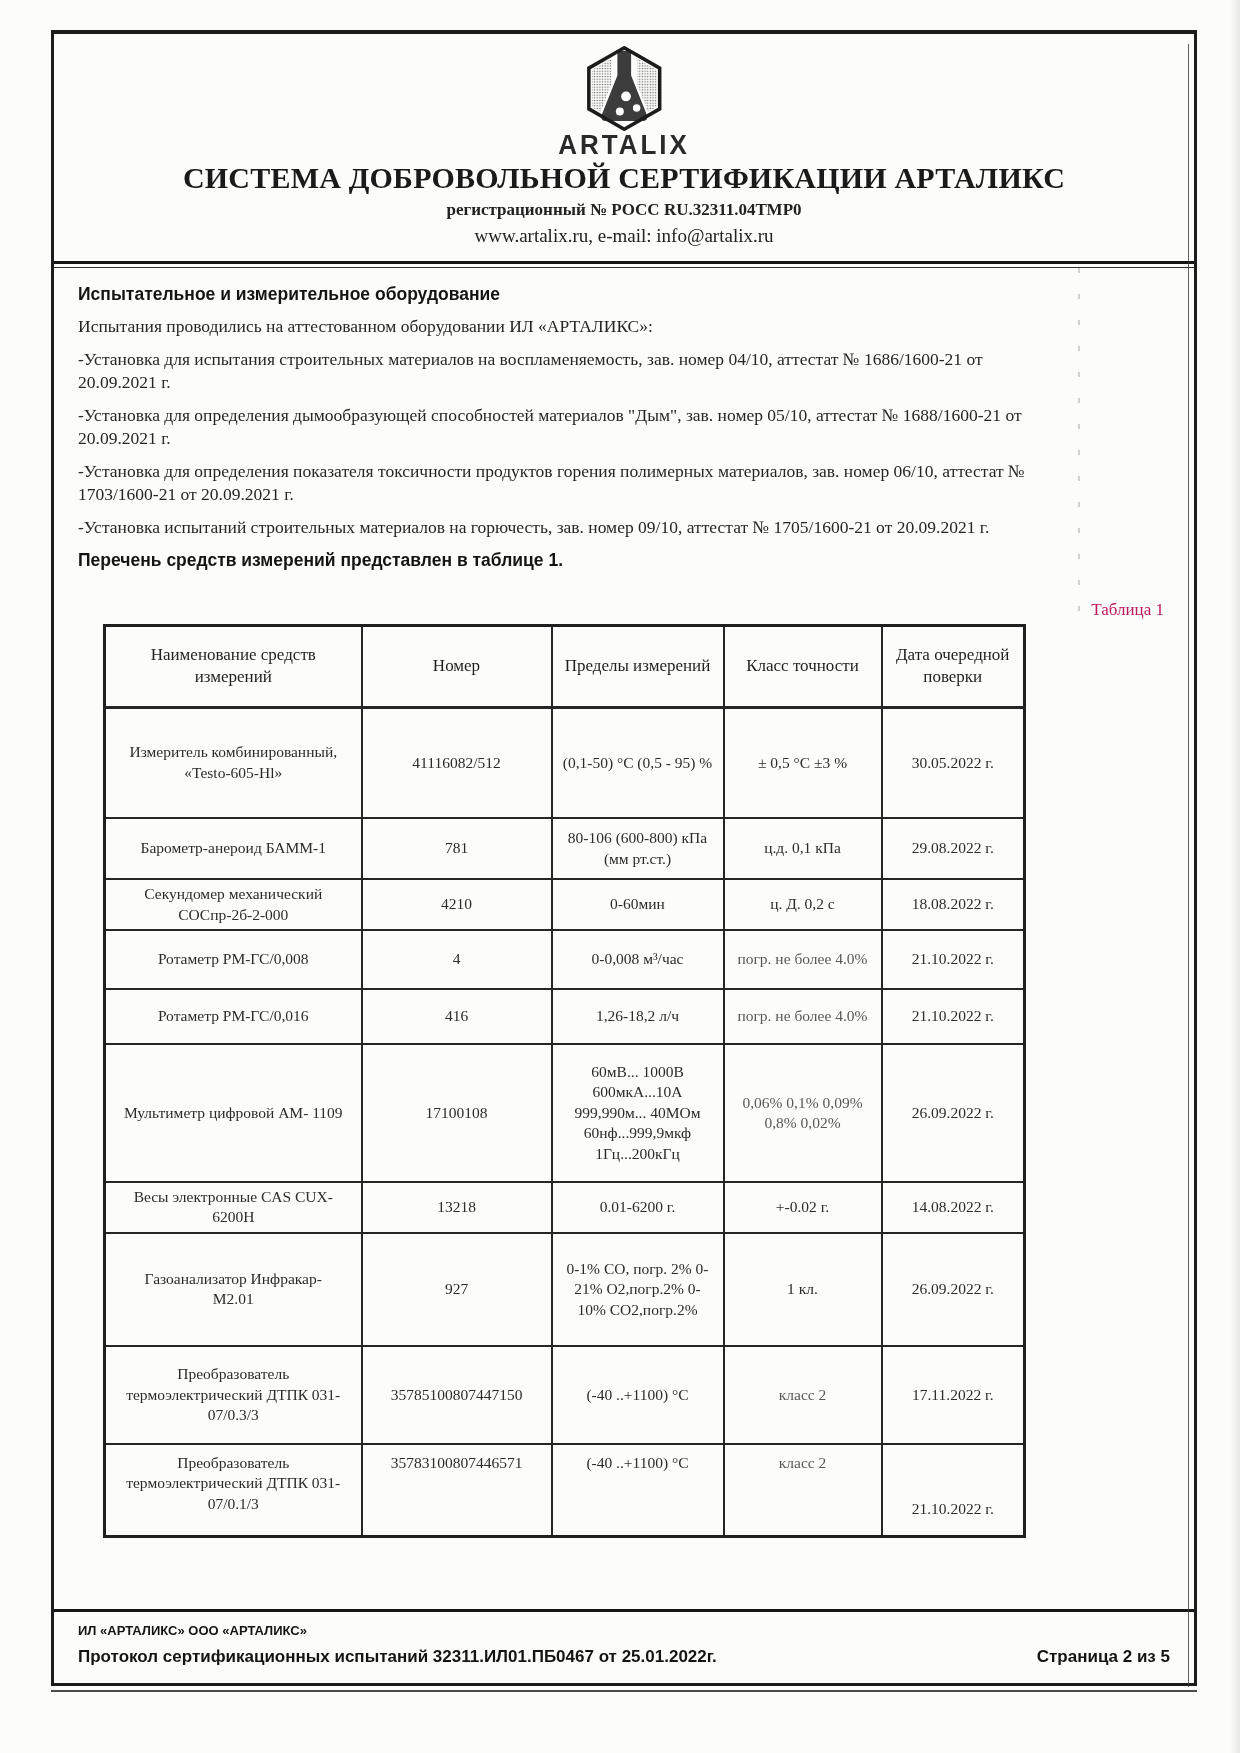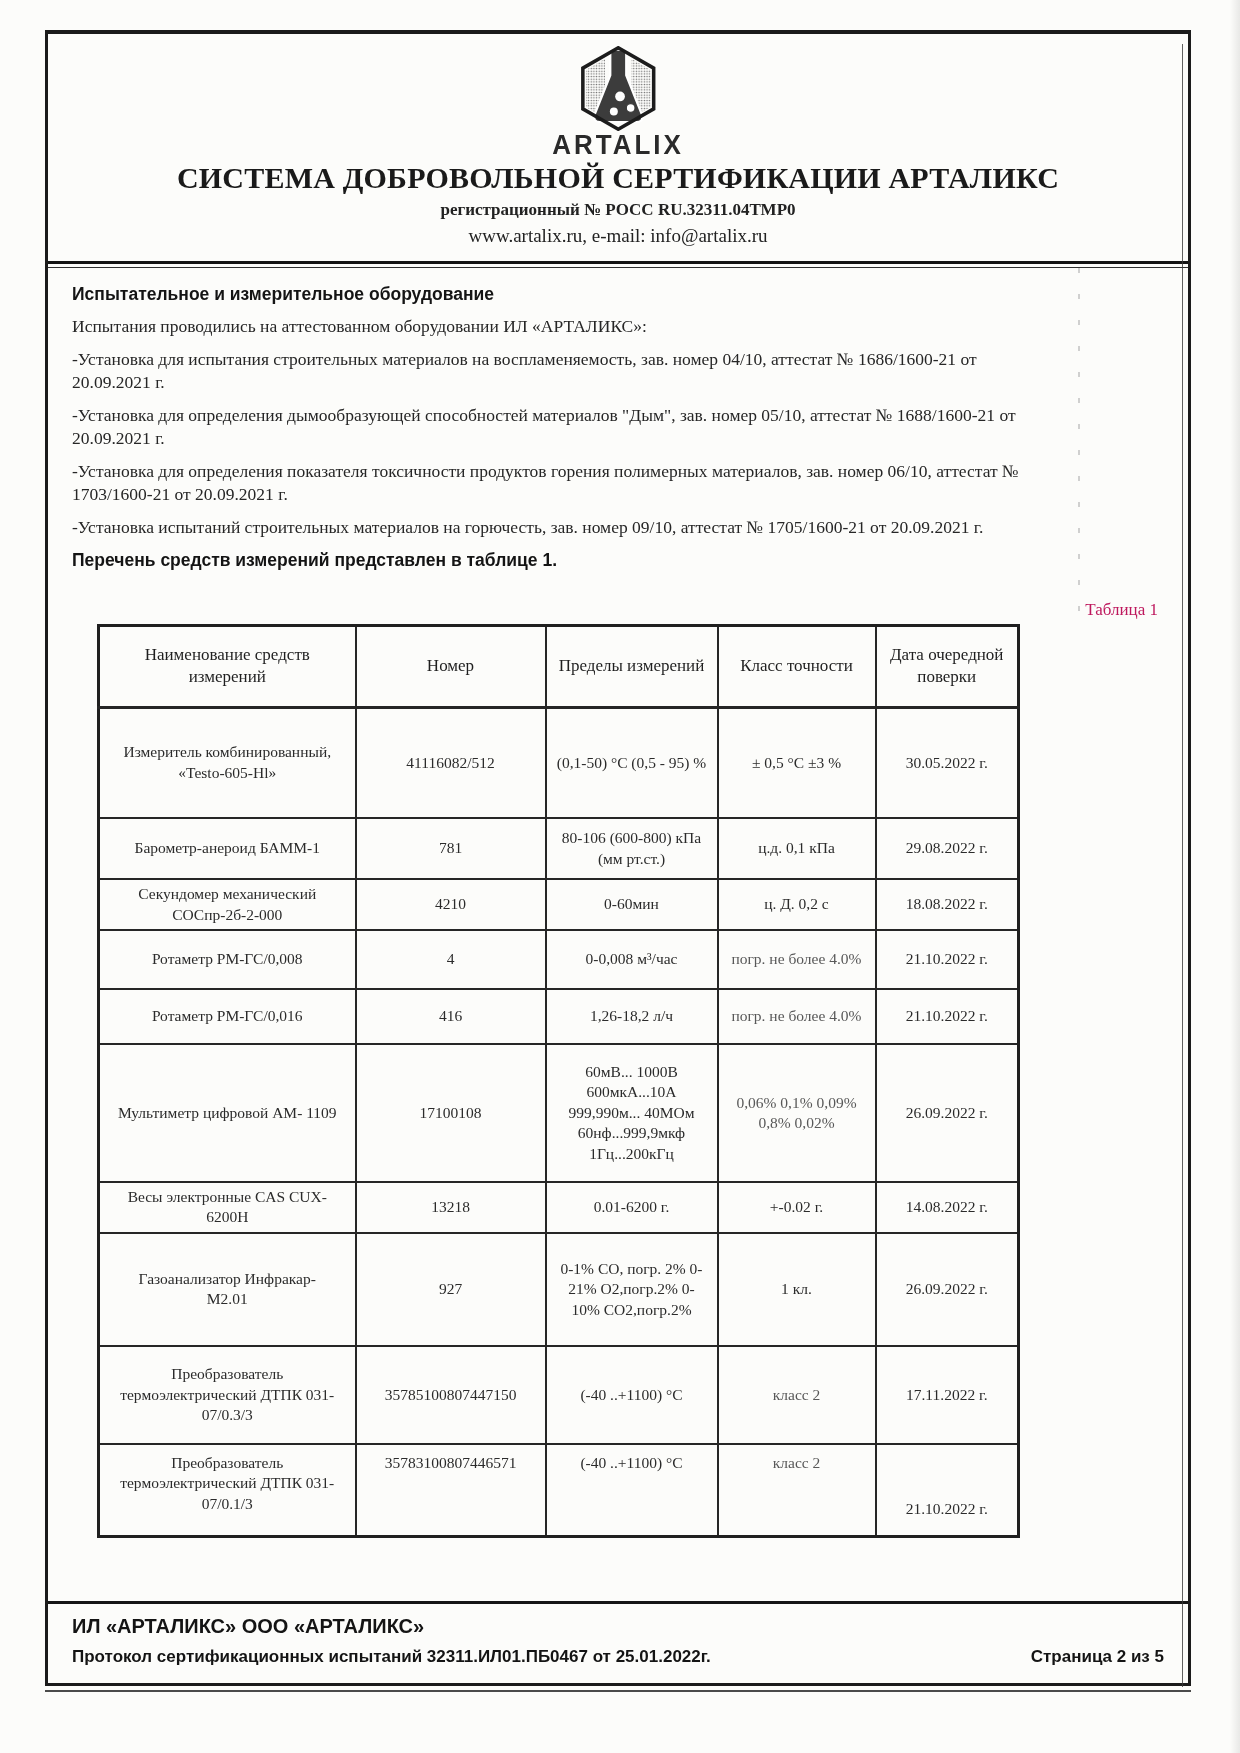--- a/index.html
+++ b/index.html
@@ -1,18 +1,18 @@
 <!DOCTYPE html>
 <html><head>
 <meta charset="utf-8">
 <style>
   * { margin:0; padding:0; box-sizing:border-box; }
   body { background:#eeeeec; font-family:"Liberation Serif","DejaVu Serif",serif; }
   .page { position:relative; width:1240px; height:1753px; background:#fcfcfa; margin:0 auto; overflow:hidden; }
-  .frame { position:absolute; left:45px; top:30px; width:1146px; height:1656px;
+  .frame { position:absolute; left:51px; top:30px; width:1146px; height:1656px;
            border:3px solid #1b1b1b; border-top-width:4px; background:transparent;
            display:flex; flex-direction:column; }
   .frame::before { content:""; position:absolute; top:10px; bottom:-4px; right:5px; border-right:1.5px solid #3a3a3a; opacity:.8; }
   .frame::after  { content:""; position:absolute; left:-3px; right:-3px; bottom:-9px; border-bottom:2px solid #2b2b2b; opacity:.85; }
 
   
   header { text-align:center; padding-top:12px; color:#161616; }
   .logo-svg { display:block; margin:0 auto; height:85px; }
   .logo-text { font-family:"Liberation Sans",sans-serif; font-weight:800; font-size:26px; line-height:26px;
                letter-spacing:3px; color:#2a2a2a; transform:scaleY(1.08); }
@@ -37,21 +37,21 @@
   tr.h-hdr { height:82px;padding-left:8px; } tr.h-r1 { height:111px; } tr.h-r2 { height:61px; }
   tr.h-r3 { height:48px; }  tr.h-r4 { height:59px; } tr.h-r5 { height:55px; }
   tr.h-r6 { height:138px; } tr.h-r7 { height:43px; } tr.h-r8 { height:113px; }
   tr.h-r9 { height:98px; }  tr.h-r10 { height:93px; }
   .fade { color:#585858; }
   tr.h-r10 td { vertical-align:top; padding-top:8px; }
   tr.h-r10 td.low { vertical-align:bottom; padding-bottom:16px; }
 
   
   footer { margin-top:auto; border-top:3px solid #161616; font-family:"Liberation Sans",sans-serif; color:#141414; }
-  .footer-lab { font-weight:bold; font-size:20px; margin:11px 24px 0; }
+  .footer-lab { font-weight:bold; font-size:13px; margin:11px 24px 0; }
   .footer-proto { display:flex; justify-content:space-between; font-weight:bold; font-size:17px; margin:9px 24px 0; padding-bottom:16px; }
 
   
   .scan-dashes { position:absolute; left:1078px; top:268px; height:360px; width:2px;
                  background:repeating-linear-gradient(#bdbdbd 0 5px, transparent 5px 26px); opacity:.7; }
   .scan-edge { position:absolute; right:0; top:0; bottom:0; width:10px;
                background:linear-gradient(to right, rgba(0,0,0,0), rgba(0,0,0,.08)); }
 </style>
 </head>
 <body>

